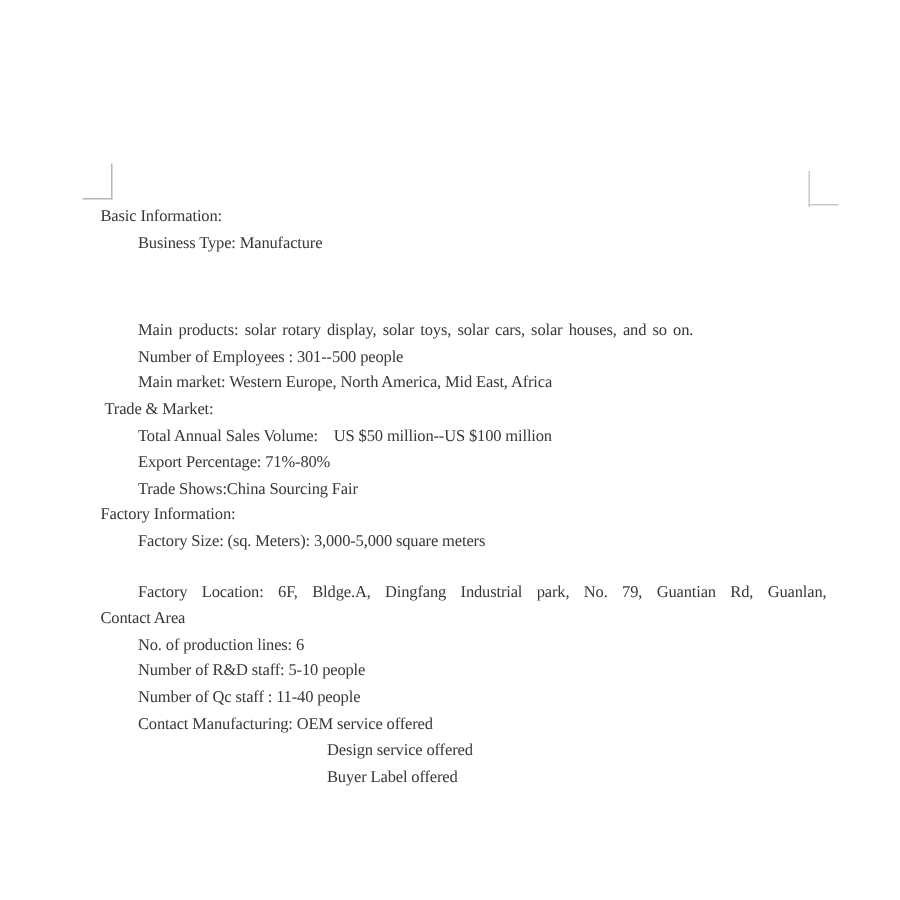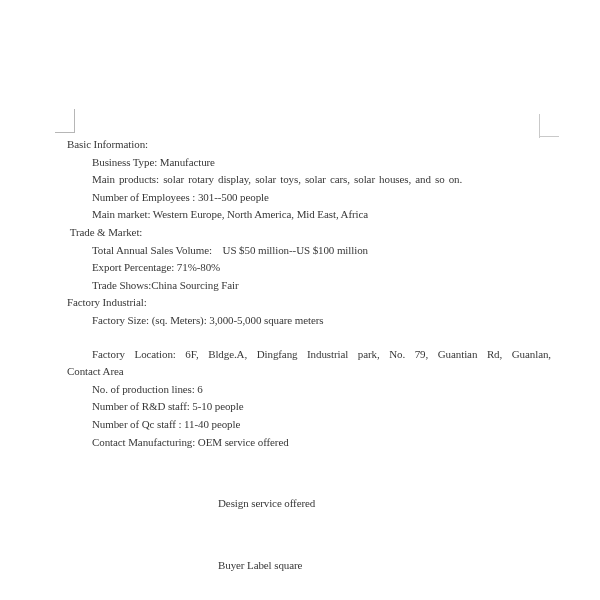--- a/index.html
+++ b/index.html
@@ -14,23 +14,23 @@
   .mark.h{width:20px;height:1px;}
   .mark.right{background:#c9c9c9;}
   
   .doc{
     position:absolute;left:67px;top:136px;width:484px;
     font-size:11px;line-height:17.6px;letter-spacing:-0.1px;
     color:#383838;
   }
   .line{white-space:pre-wrap;}
   .lvl1{padding-left:25px;}
-  .lvl2{padding-left:151px;margin-top:44px;}
+  .lvl2{padding-left:151px;}
   .justify{text-align:justify;text-align-last:justify;word-spacing:1px;margin-top:16px;}
-  .wide{word-spacing:1.5px;}
+  .wide{word-spacing:1.5px;margin-top:41px;}
 </style>
 </head>
 <body>
 
 <div class="page">
 
   <div>
     <div class="mark v" style="left:74px;top:109px;"></div>
     <div class="mark h" style="left:55px;top:132px;"></div>
   </div>
@@ -43,25 +43,25 @@
   <div class="doc">
     <div class="line">Basic Information:</div>
     <div class="line lvl1">Business Type: Manufacture</div>
     <div class="line lvl1 wide">Main products: solar rotary display, solar toys, solar cars, solar houses, and so on.</div>
     <div class="line lvl1">Number of Employees : 301--500 people</div>
     <div class="line lvl1">Main market: Western Europe, North America, Mid East, Africa</div>
     <div class="line"> Trade &amp; Market:</div>
     <div class="line lvl1">Total Annual Sales Volume:    US $50 million--US $100 million</div>
     <div class="line lvl1">Export Percentage: 71%-80%</div>
     <div class="line lvl1">Trade Shows:China Sourcing Fair</div>
-    <div class="line">Factory Industrial:</div>
+    <div class="line">Factory Information:</div>
     <div class="line lvl1">Factory Size: (sq. Meters): 3,000-5,000 square meters</div>
     <div class="line lvl1 justify">Factory Location: 6F, Bldge.A, Dingfang Industrial park, No. 79, Guantian Rd, Guanlan,</div>
     <div class="line">Contact Area</div>
     <div class="line lvl1">No. of production lines: 6</div>
     <div class="line lvl1">Number of R&amp;D staff: 5-10 people</div>
     <div class="line lvl1">Number of Qc staff : 11-40 people</div>
     <div class="line lvl1">Contact Manufacturing: OEM service offered</div>
     <div class="line lvl2">Design service offered</div>
-    <div class="line lvl2">Buyer Label square</div>
+    <div class="line lvl2">Buyer Label offered</div>
   </div>
 
 </div>
 
 </body></html>

